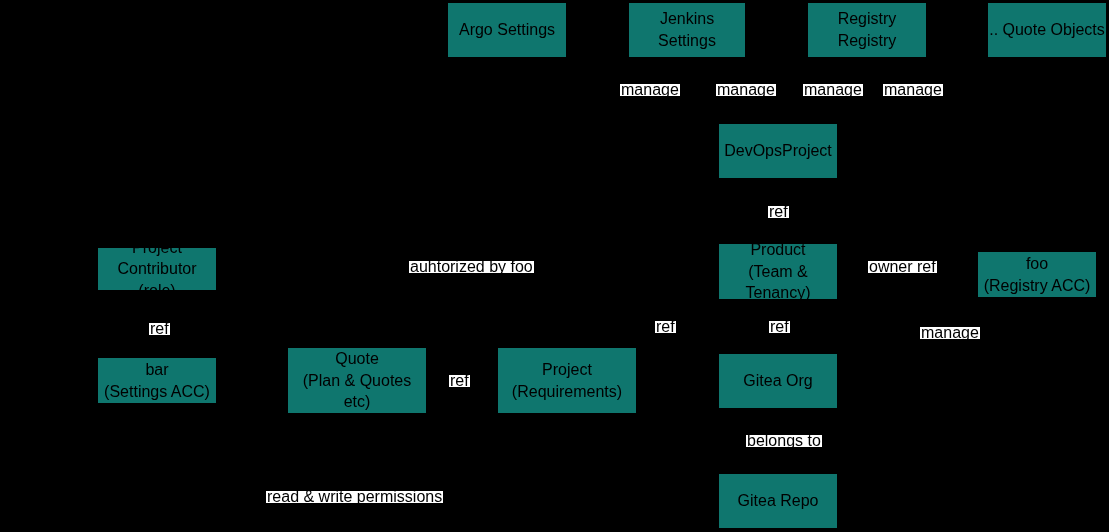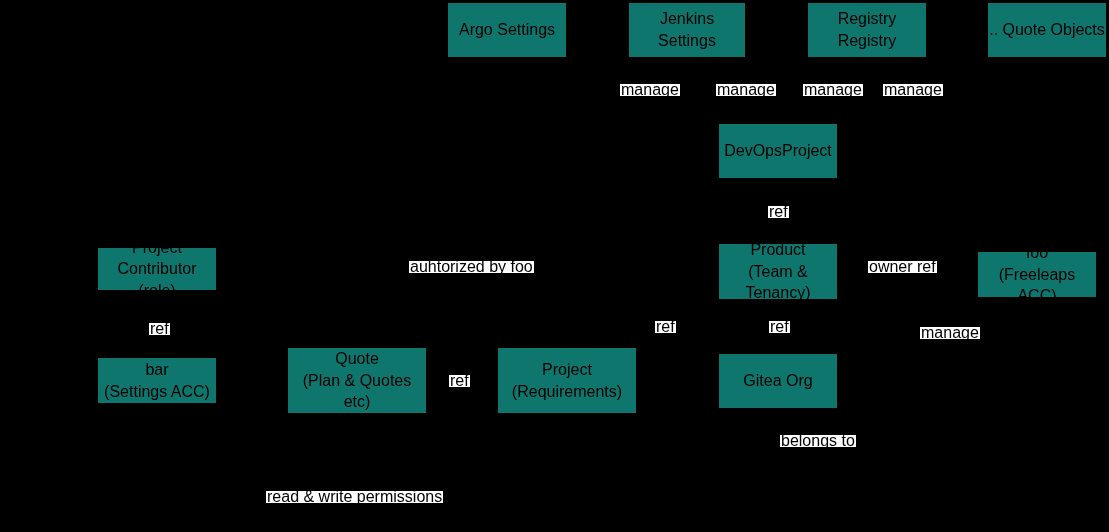--- a/index.html
+++ b/index.html
@@ -67,33 +67,34 @@
 
   <div class="node" style="left:718px; top:123px; width:120px; height:56px;">DevOpsProject</div>
 
   <div class="node" style="left:97px; top:247px; width:120px; height:44px;">Project Contributor
 (role)</div>
 
   <div class="node" style="left:718px; top:243px; width:120px; height:57px;">Product
 (Team &amp; Tenancy)</div>
 
   <div class="node" style="left:977px; top:251px; width:120px; height:47px;">foo
-(Freeleaps ACC)</div>
+(Registry ACC)</div>
 
   <div class="node" style="left:97px; top:357px; width:120px; height:47px;">bar
 (Settings ACC)</div>
 
   <div class="node" style="left:287px; top:347px; width:140px; height:67px;">Quote
 (Plan &amp; Quotes etc)</div>
 
   <div class="node" style="left:497px; top:347px; width:140px; height:67px;">Project
 (Requirements)</div>
 
   <div class="node" style="left:718px; top:353px; width:120px; height:56px;">Gitea Org</div>
 
+  <div class="node" style="left:718px; top:473px; width:120px; height:56px;">Gitea Repo</div>
 
   <div class="edge-label" style="left:620px; top:84px;">manage</div>
 
   <div class="edge-label" style="left:716px; top:84px;">manage</div>
 
   <div class="edge-label" style="left:803px; top:84px;">manage</div>
 
   <div class="edge-label" style="left:883px; top:84px;">manage</div>
 
   <div class="edge-label" style="left:768px; top:206px;">ref</div>
@@ -105,17 +106,17 @@
   <div class="edge-label" style="left:149px; top:323px;">ref</div>
 
   <div class="edge-label" style="left:655px; top:321px;">ref</div>
 
   <div class="edge-label" style="left:769px; top:321px;">ref</div>
 
   <div class="edge-label" style="left:920px; top:327px;">manage</div>
 
   <div class="edge-label" style="left:449px; top:375px;">ref</div>
 
-  <div class="edge-label" style="left:746px; top:435px;margin-left:34px;">belongs to</div>
+  <div class="edge-label" style="left:746px; top:435px;">belongs to</div>
 
   <div class="edge-label" style="left:266px; top:491px;text-align:center;">read &amp; write permissions</div>
 
 </div>
 
 </body></html>

